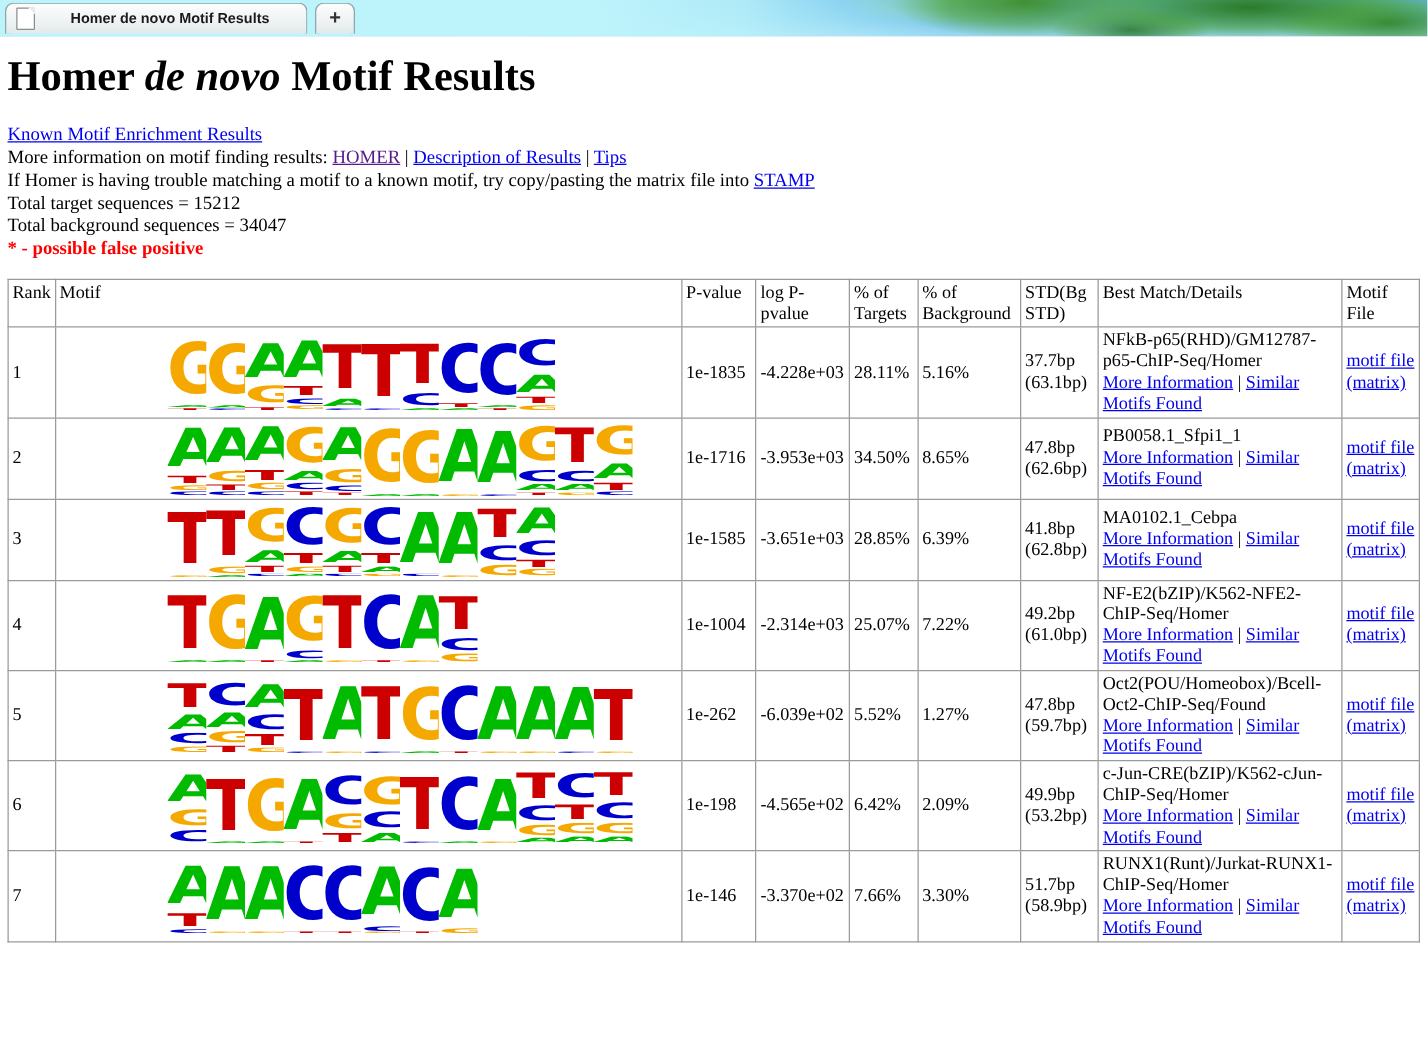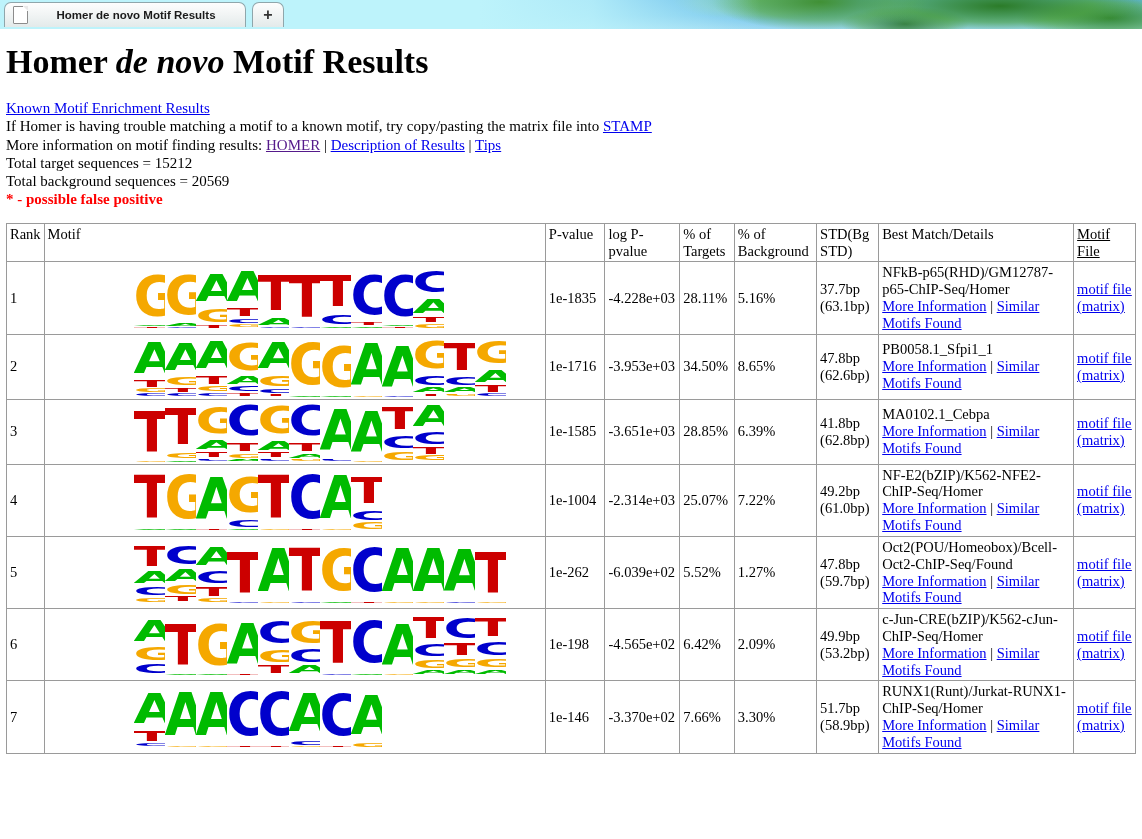--- a/index.html
+++ b/index.html
@@ -91,21 +91,21 @@
   }
   table#results th{vertical-align:top;}
   .c-rank{width:28px;}
   .c-motif{width:500px;}
   .c-pval{width:56px;}
   .c-logp{width:68px;}
   .c-tgt{width:48px;}
   .c-bg{width:76px;}
   .c-std{width:56px;}
   .c-best{width:190px;}
-  .c-file{width:56px;text-decoration:underline;}
+  .c-file{width:56px;}
   td.c-rank,td.c-pval,td.c-logp,td.c-tgt,td.c-bg,td.c-std{vertical-align:middle;}
   td.c-best,td.c-file{vertical-align:middle;}
   td.c-motif{padding:4px 3px;}
 
   
   .logo{
     display:flex;align-items:flex-end;height:60px;
     margin-left:86px;
   }
   .logo-col{
@@ -141,24 +141,24 @@
     </div>
   </div>
 </div>
 
 <div id="page">
 
   <h1 id="page-title"><span>Homer </span><span class="italic">de novo</span><span> Motif Results</span></h1>
 
   <div id="intro">
     <p class="linkline"><a href="#">Known Motif Enrichment Results</a></p>
+    <p class="textline"><span>More information on motif finding results: </span><a href="#" class="visited">HOMER</a><span> | </span><a href="#">Description of Results</a><span> | </span><a href="#">Tips</a></p>
     <p class="textline"><span>If Homer is having trouble matching a motif to a known motif, try copy/pasting the matrix file into </span><a href="#">STAMP</a></p>
-    <p class="textline"><span>More information on motif finding results: </span><a href="#" class="visited">HOMER</a><span> | </span><a href="#">Description of Results</a><span> | </span><a href="#">Tips</a></p>
     <p class="textline">Total target sequences = 15212</p>
-    <p class="textline">Total background sequences = 20569</p>
+    <p class="textline">Total background sequences = 34047</p>
     <p class="false-pos">* - possible false positive</p>
   </div>
 
   <table id="results">
     <thead>
       <tr>
         <th class="c-rank">Rank</th>
         <th class="c-motif">Motif</th>
         <th class="c-pval">P-value</th>
         <th class="c-logp">log P-pvalue</th>

